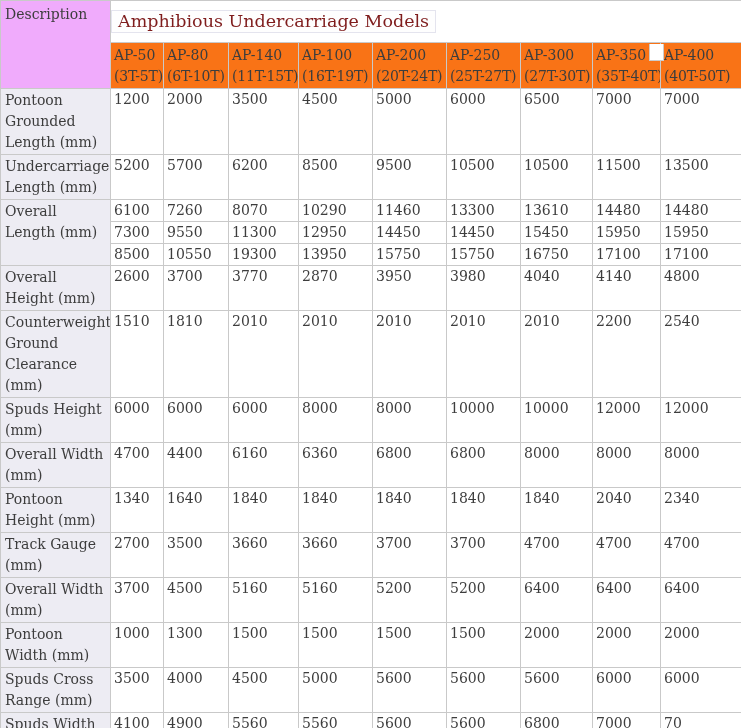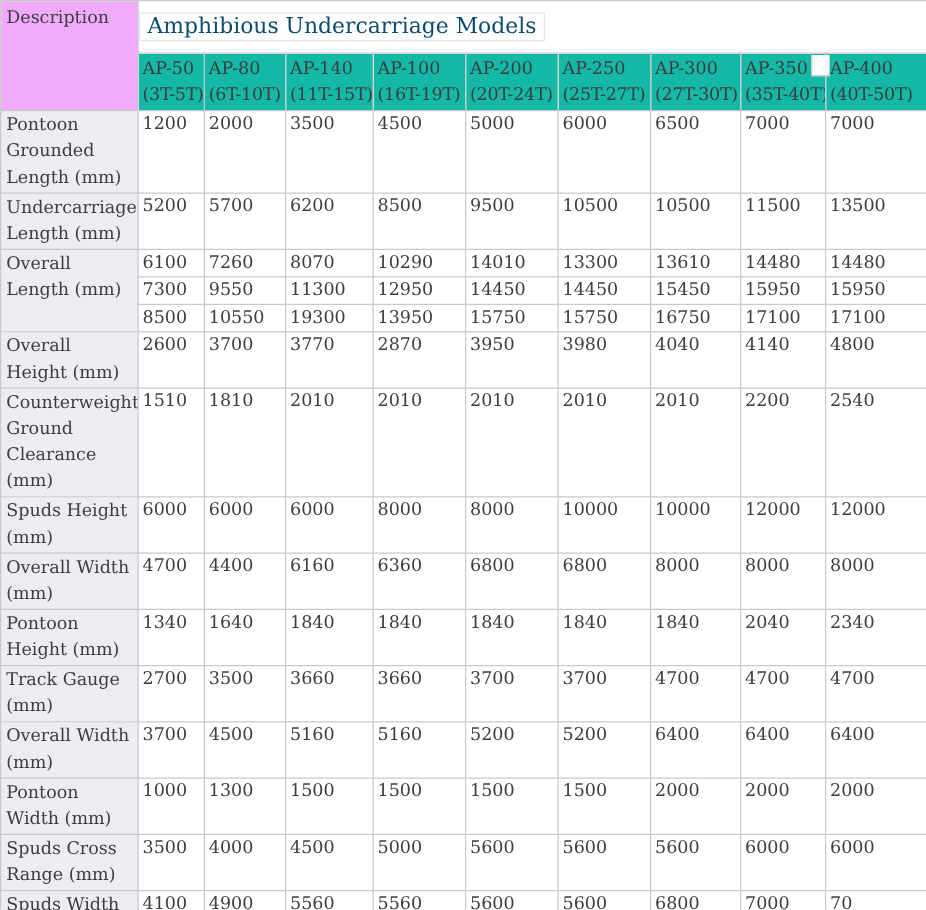--- a/index.html
+++ b/index.html
@@ -41,29 +41,29 @@
     font-size: 14px;
     line-height: 21px;
     padding: 3px 1px 1px 4px;
   }
   th.title-th {
     background: #ffffff;
     text-align: center;
     padding: 8px 0 9px 0;
   }
   th.title-th .title-box {
-    color: #0c4a6e;
+    color: #7f1d1d;
     font-size: 17.5px;
     line-height: 24px;
     border: 1px solid #e4e4ee;
     padding: 0 6px 1px 6px;
     background: #fefefe;
   }
   th.model-th {
-    background: #14b8a6;
+    background: #f97316;
     font-size: 14px;
     line-height: 21px;
     padding: 2px 0 1px 3px;
     margin-left: 40px;
   }
   th.model-th .range {
     white-space: nowrap;
     font-size: 14px;
     letter-spacing: -0.2px;
   }
@@ -166,21 +166,21 @@
           <td class="val">10500</td>
           <td class="val">11500</td>
           <td class="val">13500</td>
         </tr>
         <tr>
           <th class="row-label" rowspan="3">Overall Length (mm)</th>
           <td class="val">6100</td>
           <td class="val">7260</td>
           <td class="val">8070</td>
           <td class="val">10290</td>
-          <td class="val">14010</td>
+          <td class="val">11460</td>
           <td class="val">13300</td>
           <td class="val">13610</td>
           <td class="val">14480</td>
           <td class="val">14480</td>
         </tr>
         <tr class="subrow">
           <td class="val">7300</td>
           <td class="val">9550</td>
           <td class="val">11300</td>
           <td class="val">12950</td>

